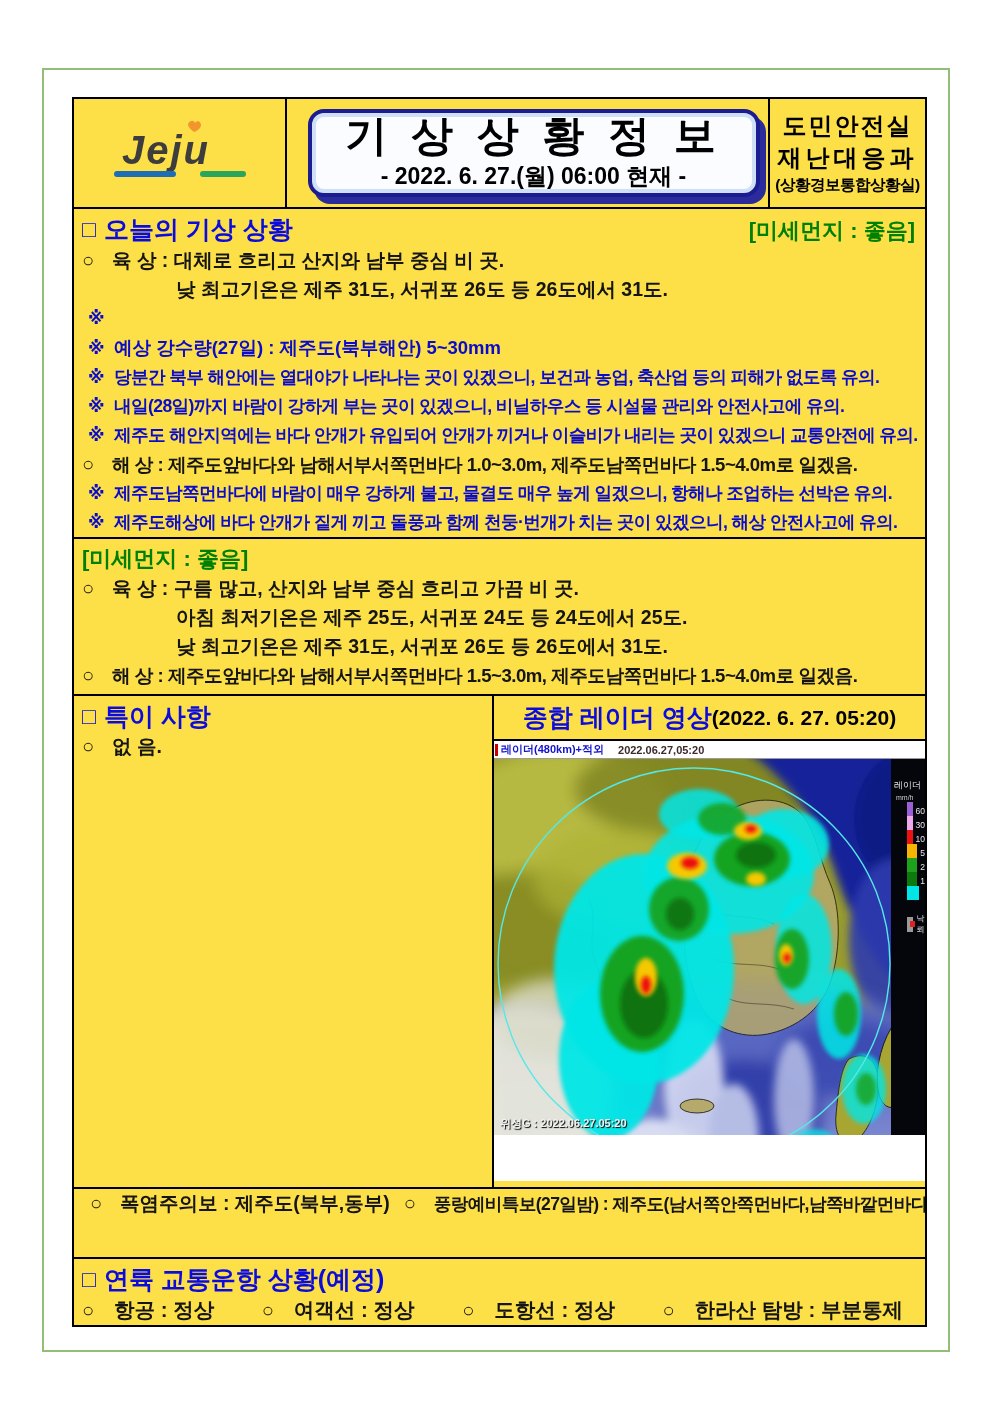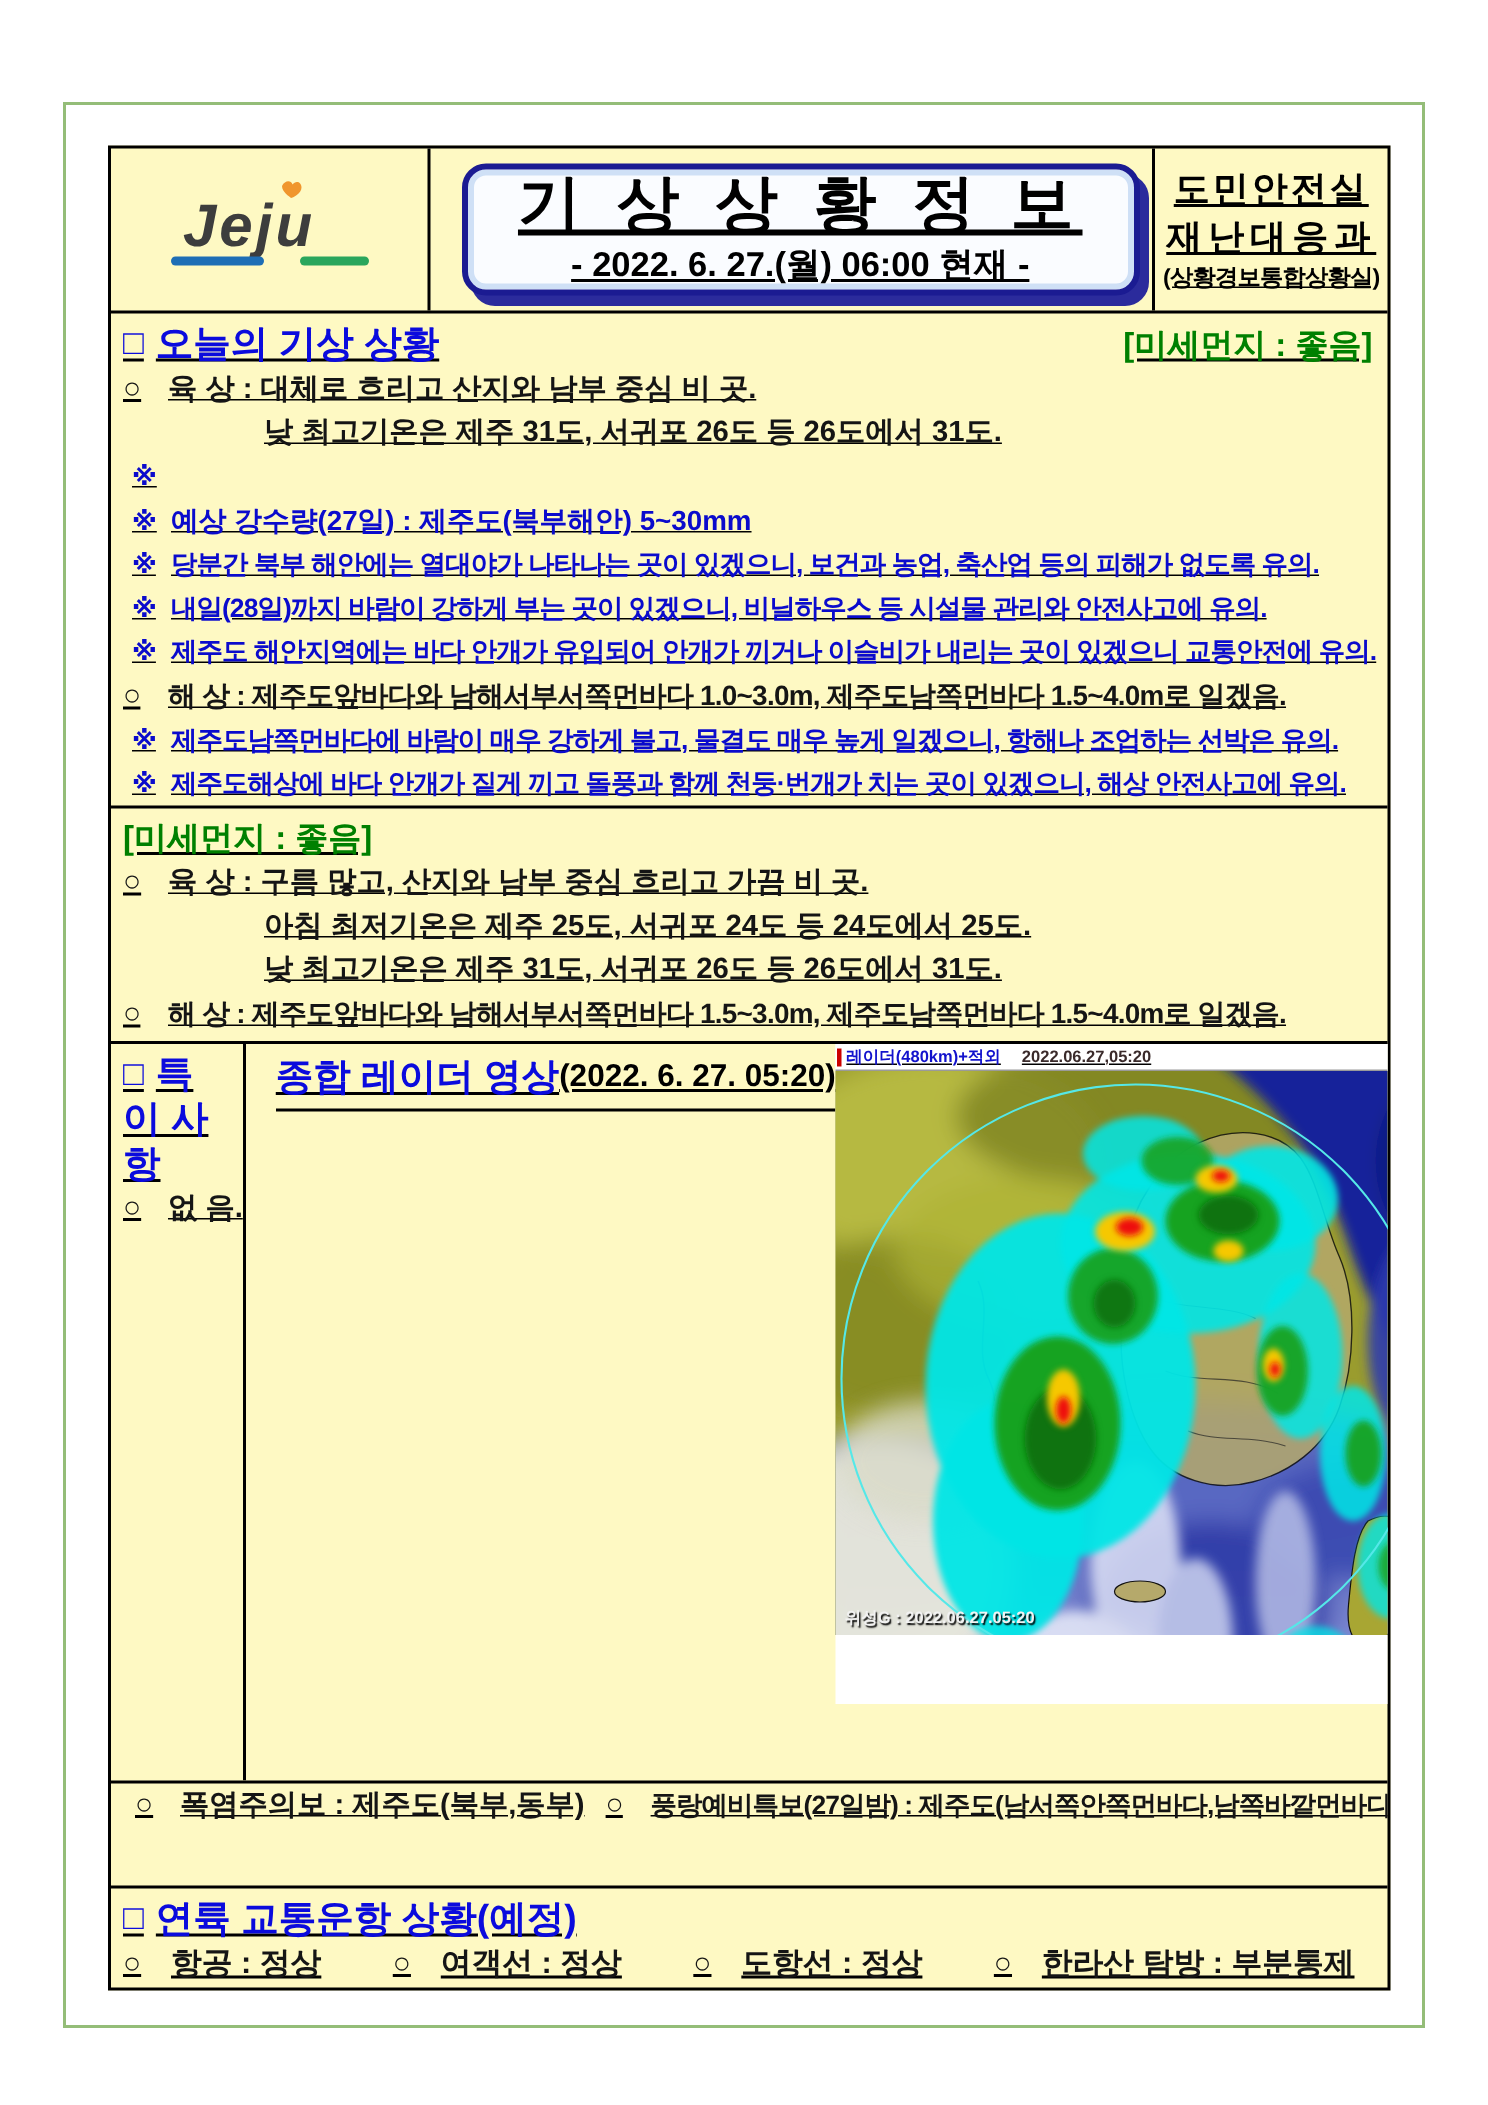--- a/index.html
+++ b/index.html
@@ -1,21 +1,21 @@
 <!DOCTYPE html>
 <html><head>
 <meta charset="utf-8">
 <style>
   * { margin:0; padding:0; box-sizing:border-box; }
   html,body { width:992px; height:1403px; background:#ffffff;
     font-family:"Liberation Sans","DejaVu Sans",sans-serif; }
   .frame { position:absolute; left:42px; top:68px; width:908px; height:1284px;
     border:2px solid #94bd78; }
   .doc { position:absolute; left:28px; top:27px; width:855px; height:1230px;
-    border:2px solid #000; display:flex; flex-direction:column; background:#fef9c3;text-decoration:underline; }
+    border:2px solid #000; display:flex; flex-direction:column; background:#fde047; }
 
   
   .hdr { height:110px; display:flex; border-bottom:2px solid #000; }
   .logo-cell { width:213px; border-right:2px solid #000; display:flex;
     align-items:center; justify-content:center; }
   .title-cell { flex:1; display:flex; align-items:center; justify-content:center; }
   .title-box { width:452px; height:88px; border:4px solid #1b1b92; border-radius:16px;
     background:#fafcff; box-shadow:6px 7px 0 #2b2b9c, inset 0 0 0 4px #cfe0f6;
     display:flex; flex-direction:column; align-items:center; justify-content:center;margin-left:12px; }
   .title-main { font-size:42px; font-weight:bold; letter-spacing:6px; color:#000; line-height:1.05; }
@@ -42,21 +42,21 @@
   .ln.note .m { width:26px; font-size:17px; }
   .ln.cond { font-size:17.6px; letter-spacing:-0.6px; }
   .ln.sea { font-size:18.6px; letter-spacing:-0.5px; }
 
   .sec-today { height:330px; }
   .sec-tomorrow { height:157px; }
 
   
   .sec-split { height:493px; display:flex; }
   .col-special { width:420px; border-right:2px solid #000; }
-  .col-radar { flex:1; display:flex; flex-direction:row;margin-left:20px; }
+  .col-radar { flex:1; display:flex; flex-direction:column; }
   .radar-head { height:45px; border-bottom:2px solid #000; display:flex;
     align-items:center; justify-content:center; white-space:nowrap; }
   .radar-head .rt { color:#0b0bdd; font-weight:bold; font-size:25px; }
   .radar-head .rtime { color:#000; font-weight:bold; font-size:21px; }
 
   .radar { position:relative; width:431px; height:440px; background:#fff; }
   .radar-top { height:18px; background:#fff; border-bottom:1px solid #9a9a9a;
     display:flex; align-items:center; font-size:11px; font-weight:bold; }
   .radar-top .redtick { width:3px; height:12px; background:#cc0000; margin:0 3px 0 1px; }
   .radar-top .lbl { color:#1212cc; }

